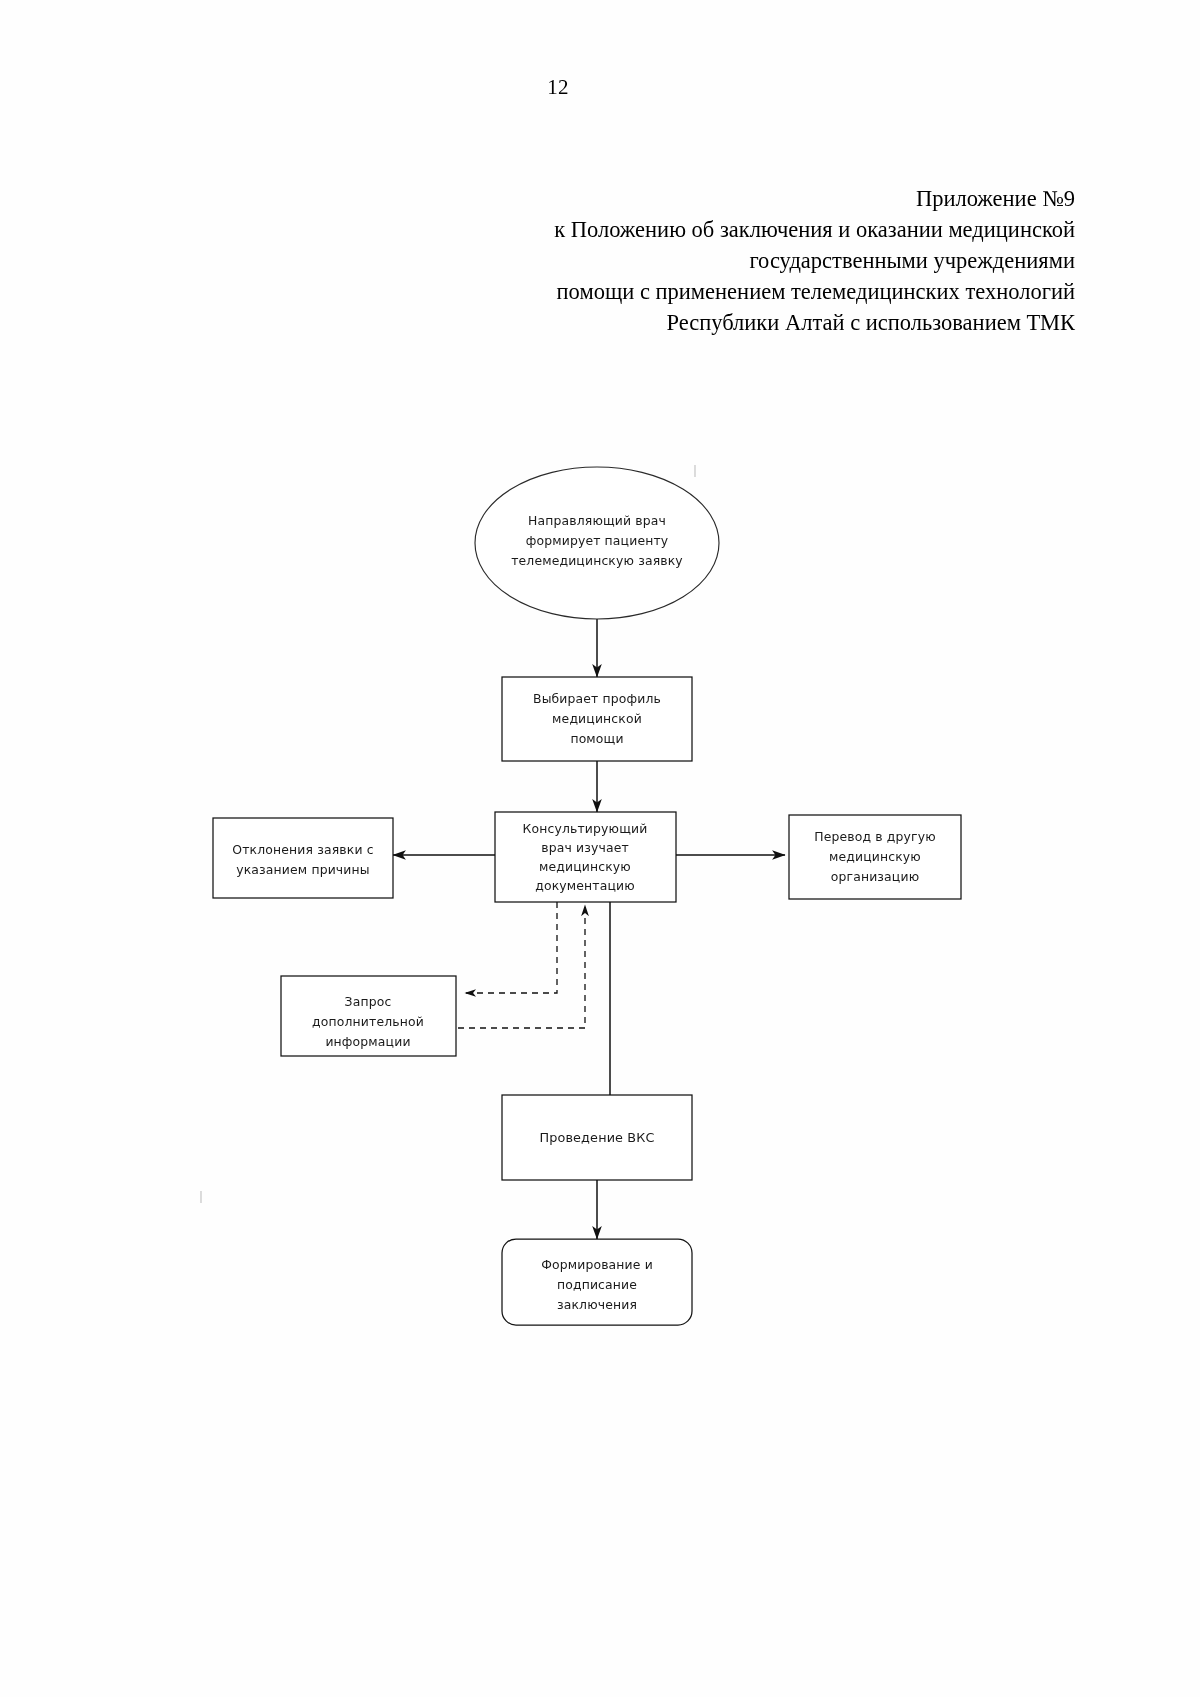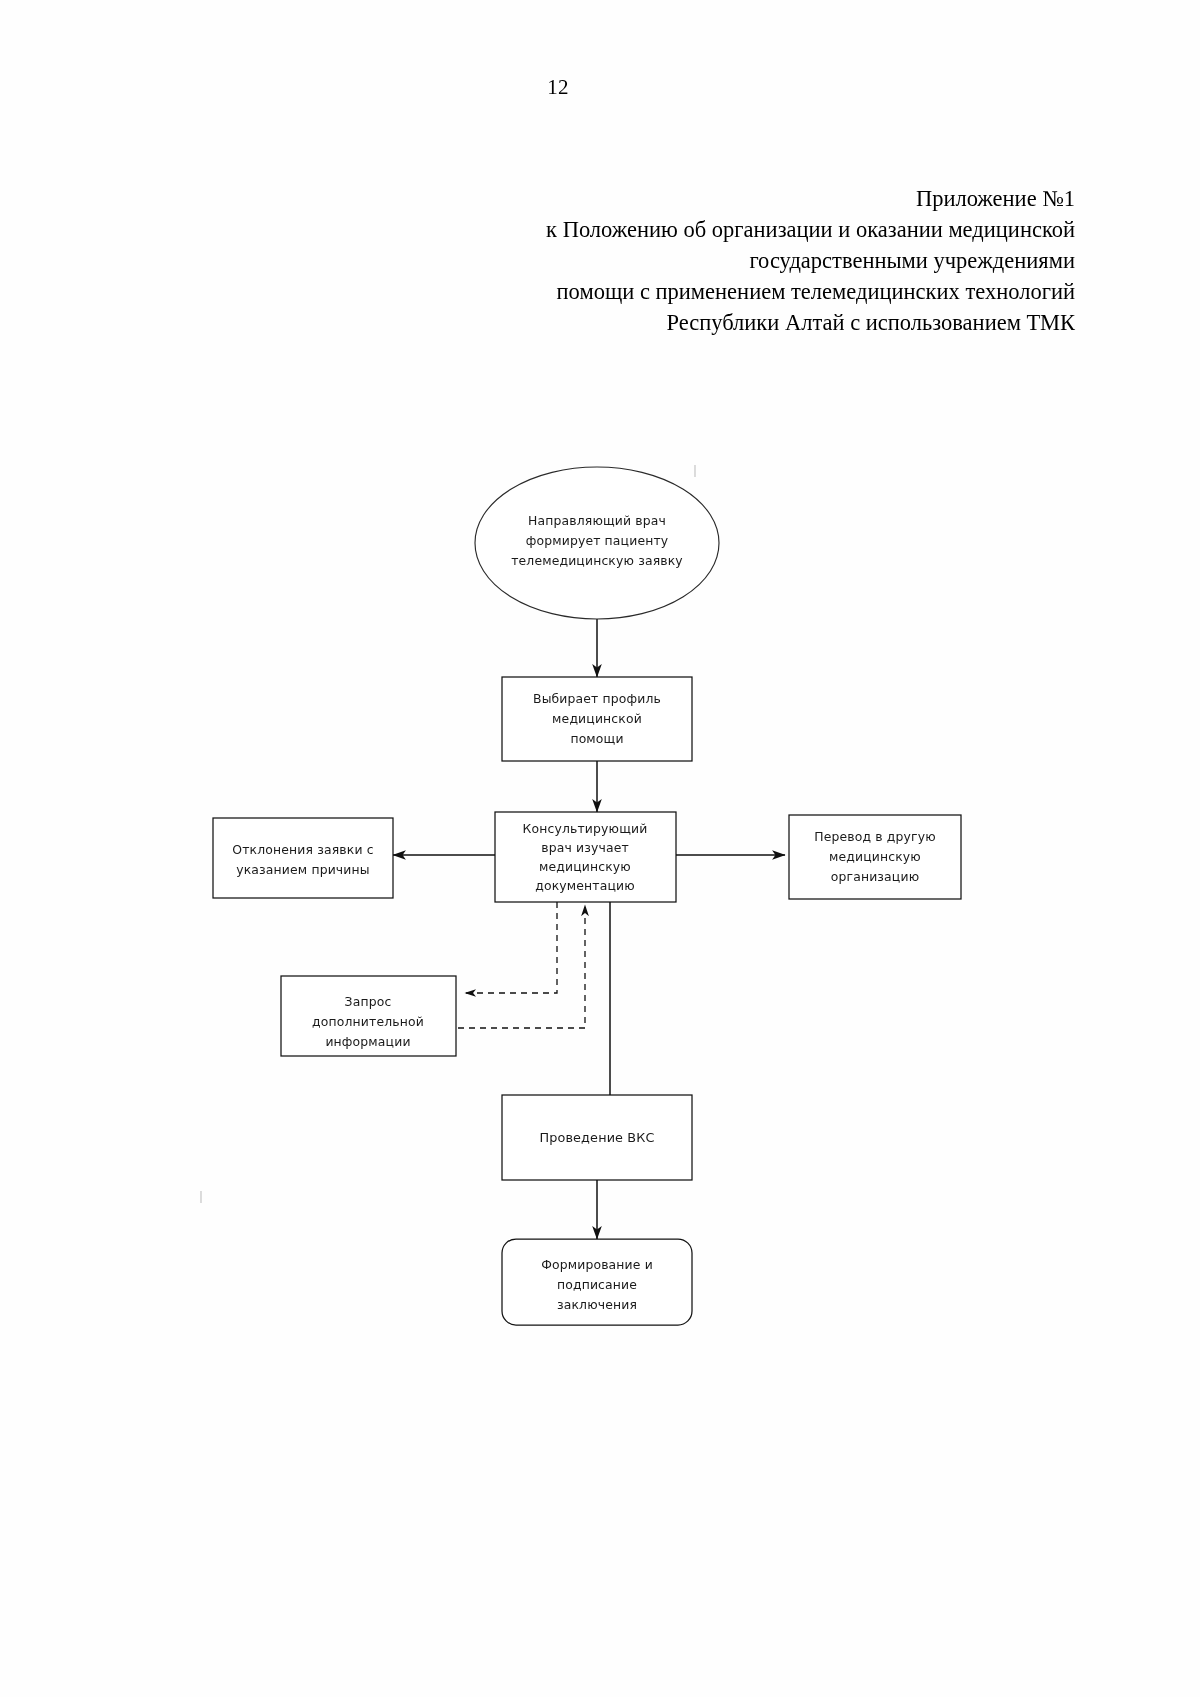--- a/index.html
+++ b/index.html
@@ -98,22 +98,22 @@
   }
 </style>
 </head>
 <body>
 
 <div id="page">
 
   <div id="page-number">12</div>
 
   <div id="appendix-block">
-    <span class="ln">Приложение №1</span>
-    <span class="ln">к Положению об организации и оказании медицинской</span>
+    <span class="ln">Приложение №9</span>
+    <span class="ln">к Положению об заключения и оказании медицинской</span>
     <span class="ln">государственными учреждениями</span>
     <span class="ln">помощи с применением телемедицинских технологий</span>
     <span class="ln">Республики Алтай с использованием ТМК</span>
   </div>
 
 
   <div id="diagram">
     <svg width="830" height="910" viewBox="0 0 830 910" xmlns="http://www.w3.org/2000/svg">
       <defs>
         <marker id="ah" markerWidth="10" markerHeight="10" refX="8.6" refY="3.6" orient="auto" markerUnits="strokeWidth">

